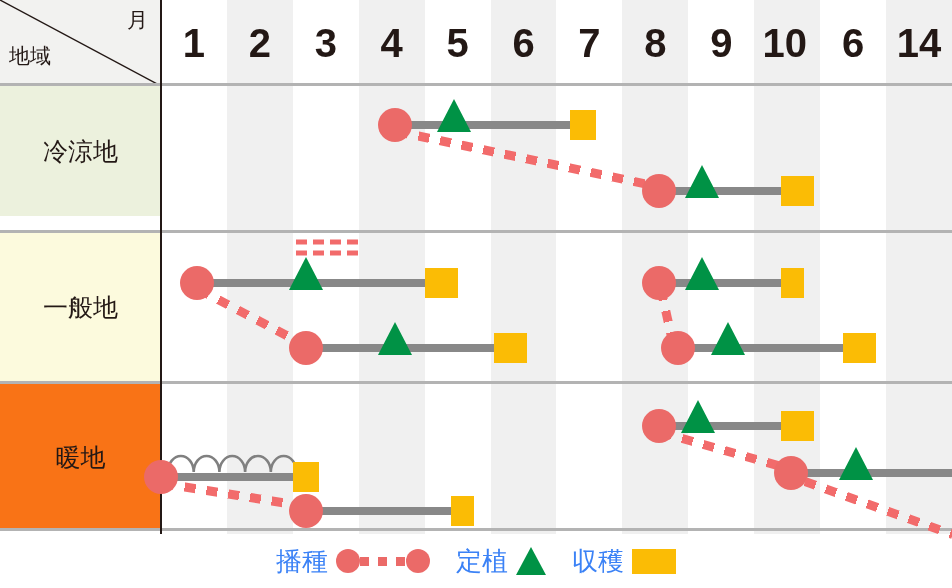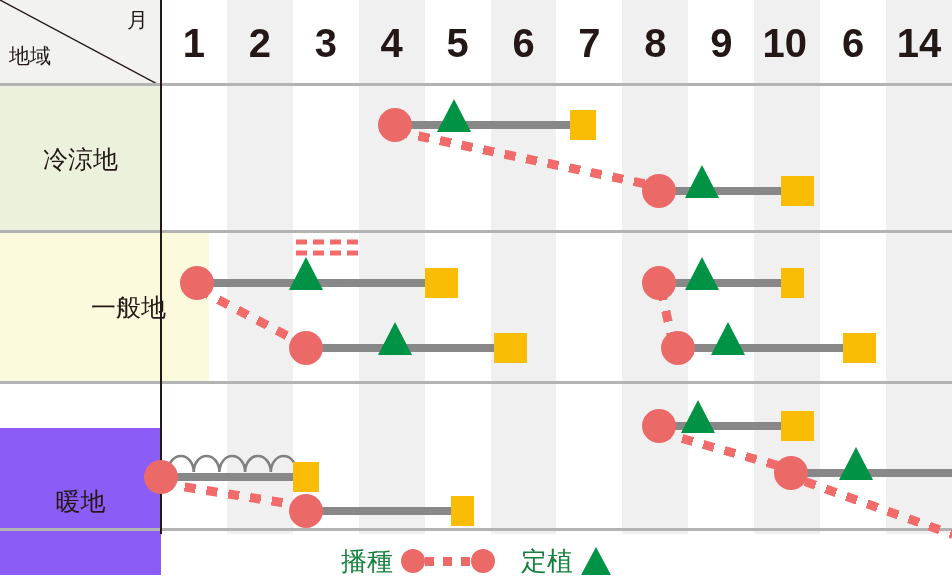--- a/index.html
+++ b/index.html
@@ -44,40 +44,40 @@
     line-height:1;
   }
 
   .row-label{
     position:absolute;left:0;width:161px;
     display:flex;align-items:center;justify-content:center;
     font-size:25px;color:#231815;
   }
   .row-label.r0{background:#ecf1dd;}
   .row-label.r1{background:#fcfadd;}
-  .row-label.r2{background:#8b5cf6;margin-top:44px;}
+  .row-label.r2{background:#f97316;}
 
   .hline{position:absolute;left:0;width:952px;height:3px;background:#b3b3b3;}
   .vline{position:absolute;left:160px;top:0;width:1.5px;height:534px;background:#231815;}
 
   
   .plot{position:absolute;left:0;top:0;width:952px;height:534px;}
   .bar{position:absolute;height:8px;background:#888888;}
   .harvest{position:absolute;background:#fbbc05;}
   .seed-dot{position:absolute;border-radius:50%;background:#eb6a68;}
   .tri{position:absolute;width:0;height:0;border-left:17px solid transparent;border-right:17px solid transparent;border-bottom:33px solid #009245;}
   .dashline{position:absolute;transform-origin:0 50%;height:9px;
     background-image:repeating-linear-gradient(to right,#f26b6b 0 11px,transparent 11px 22px);}
 
   
   .legend{position:absolute;left:0;top:534px;width:952px;height:54px;
     display:flex;align-items:center;justify-content:center;gap:0px;}
   .legend-item{display:flex;align-items:center;margin-right:26px;}
   .legend-item:last-child{margin-right:0;}
-  .legend-text{font-size:26px;color:#15803d;white-space:nowrap;}
+  .legend-text{font-size:26px;color:#3b82f6;white-space:nowrap;}
   .lg-gap{width:8px;}
   .lg-circle{width:24px;height:24px;border-radius:50%;background:#eb6a68;display:inline-block;}
   .lg-dots{width:46px;height:9px;display:inline-block;
     background-image:repeating-linear-gradient(to right,#eb6a68 0 9px,transparent 9px 18px);}
   .lg-tri{width:0;height:0;border-left:15px solid transparent;border-right:15px solid transparent;border-bottom:28px solid #009245;display:inline-block;}
   .lg-rect{width:44px;height:25px;background:#fbbc05;display:inline-block;}
 </style>
 </head>
 <body>
 
@@ -93,24 +93,24 @@
         <div class="col-stripe odd" style="left: 263.667px; width: 65.9167px;"></div>
         <div class="col-stripe even" style="left: 329.583px; width: 65.9167px;"></div>
         <div class="col-stripe odd" style="left: 395.5px; width: 65.9167px;"></div>
         <div class="col-stripe even" style="left: 461.417px; width: 65.9167px;"></div>
         <div class="col-stripe odd" style="left: 527.333px; width: 65.9167px;"></div>
         <div class="col-stripe even" style="left: 593.25px; width: 65.9167px;"></div>
         <div class="col-stripe odd" style="left: 659.167px; width: 65.9167px;"></div>
         <div class="col-stripe even" style="left: 725.083px; width: 65.9167px;"></div>
       </div>
 
-    <div class="row-label r0" style="top:86px;height:146px;">
+    <div class="row-label r0" style="top:86px;height:130px;">
       <span>冷涼地</span>
     </div>
-    <div class="row-label r1" style="top:233px;height:149px;padding-left:48px;">
+    <div class="row-label r1" style="top:233px;height:149px;">
       <span>一般地</span>
     </div>
     <div class="row-label r2" style="top:384px;height:147px;">
       <span>暖地</span>
     </div>
 
     <div class="hdr-band">
       <div class="hdr-cell">
         <svg class="diag" viewBox="0 0 161 86" preserveAspectRatio="none">
           <line x1="0" y1="0" x2="161" y2="86" stroke="#231815" stroke-width="1.4"></line>
@@ -205,16 +205,21 @@
       <span class="lg-dots"></span>
       <span class="lg-circle"></span>
     </div>
 
     <div class="legend-item">
       <span class="legend-text">定植</span>
       <span class="lg-gap"></span>
       <span class="lg-tri"></span>
     </div>
 
+    <div class="legend-item">
+      <span class="legend-text">収穫</span>
+      <span class="lg-gap"></span>
+      <span class="lg-rect"></span>
+    </div>
 
 
   </div>
 </div>
 
 </body></html>

